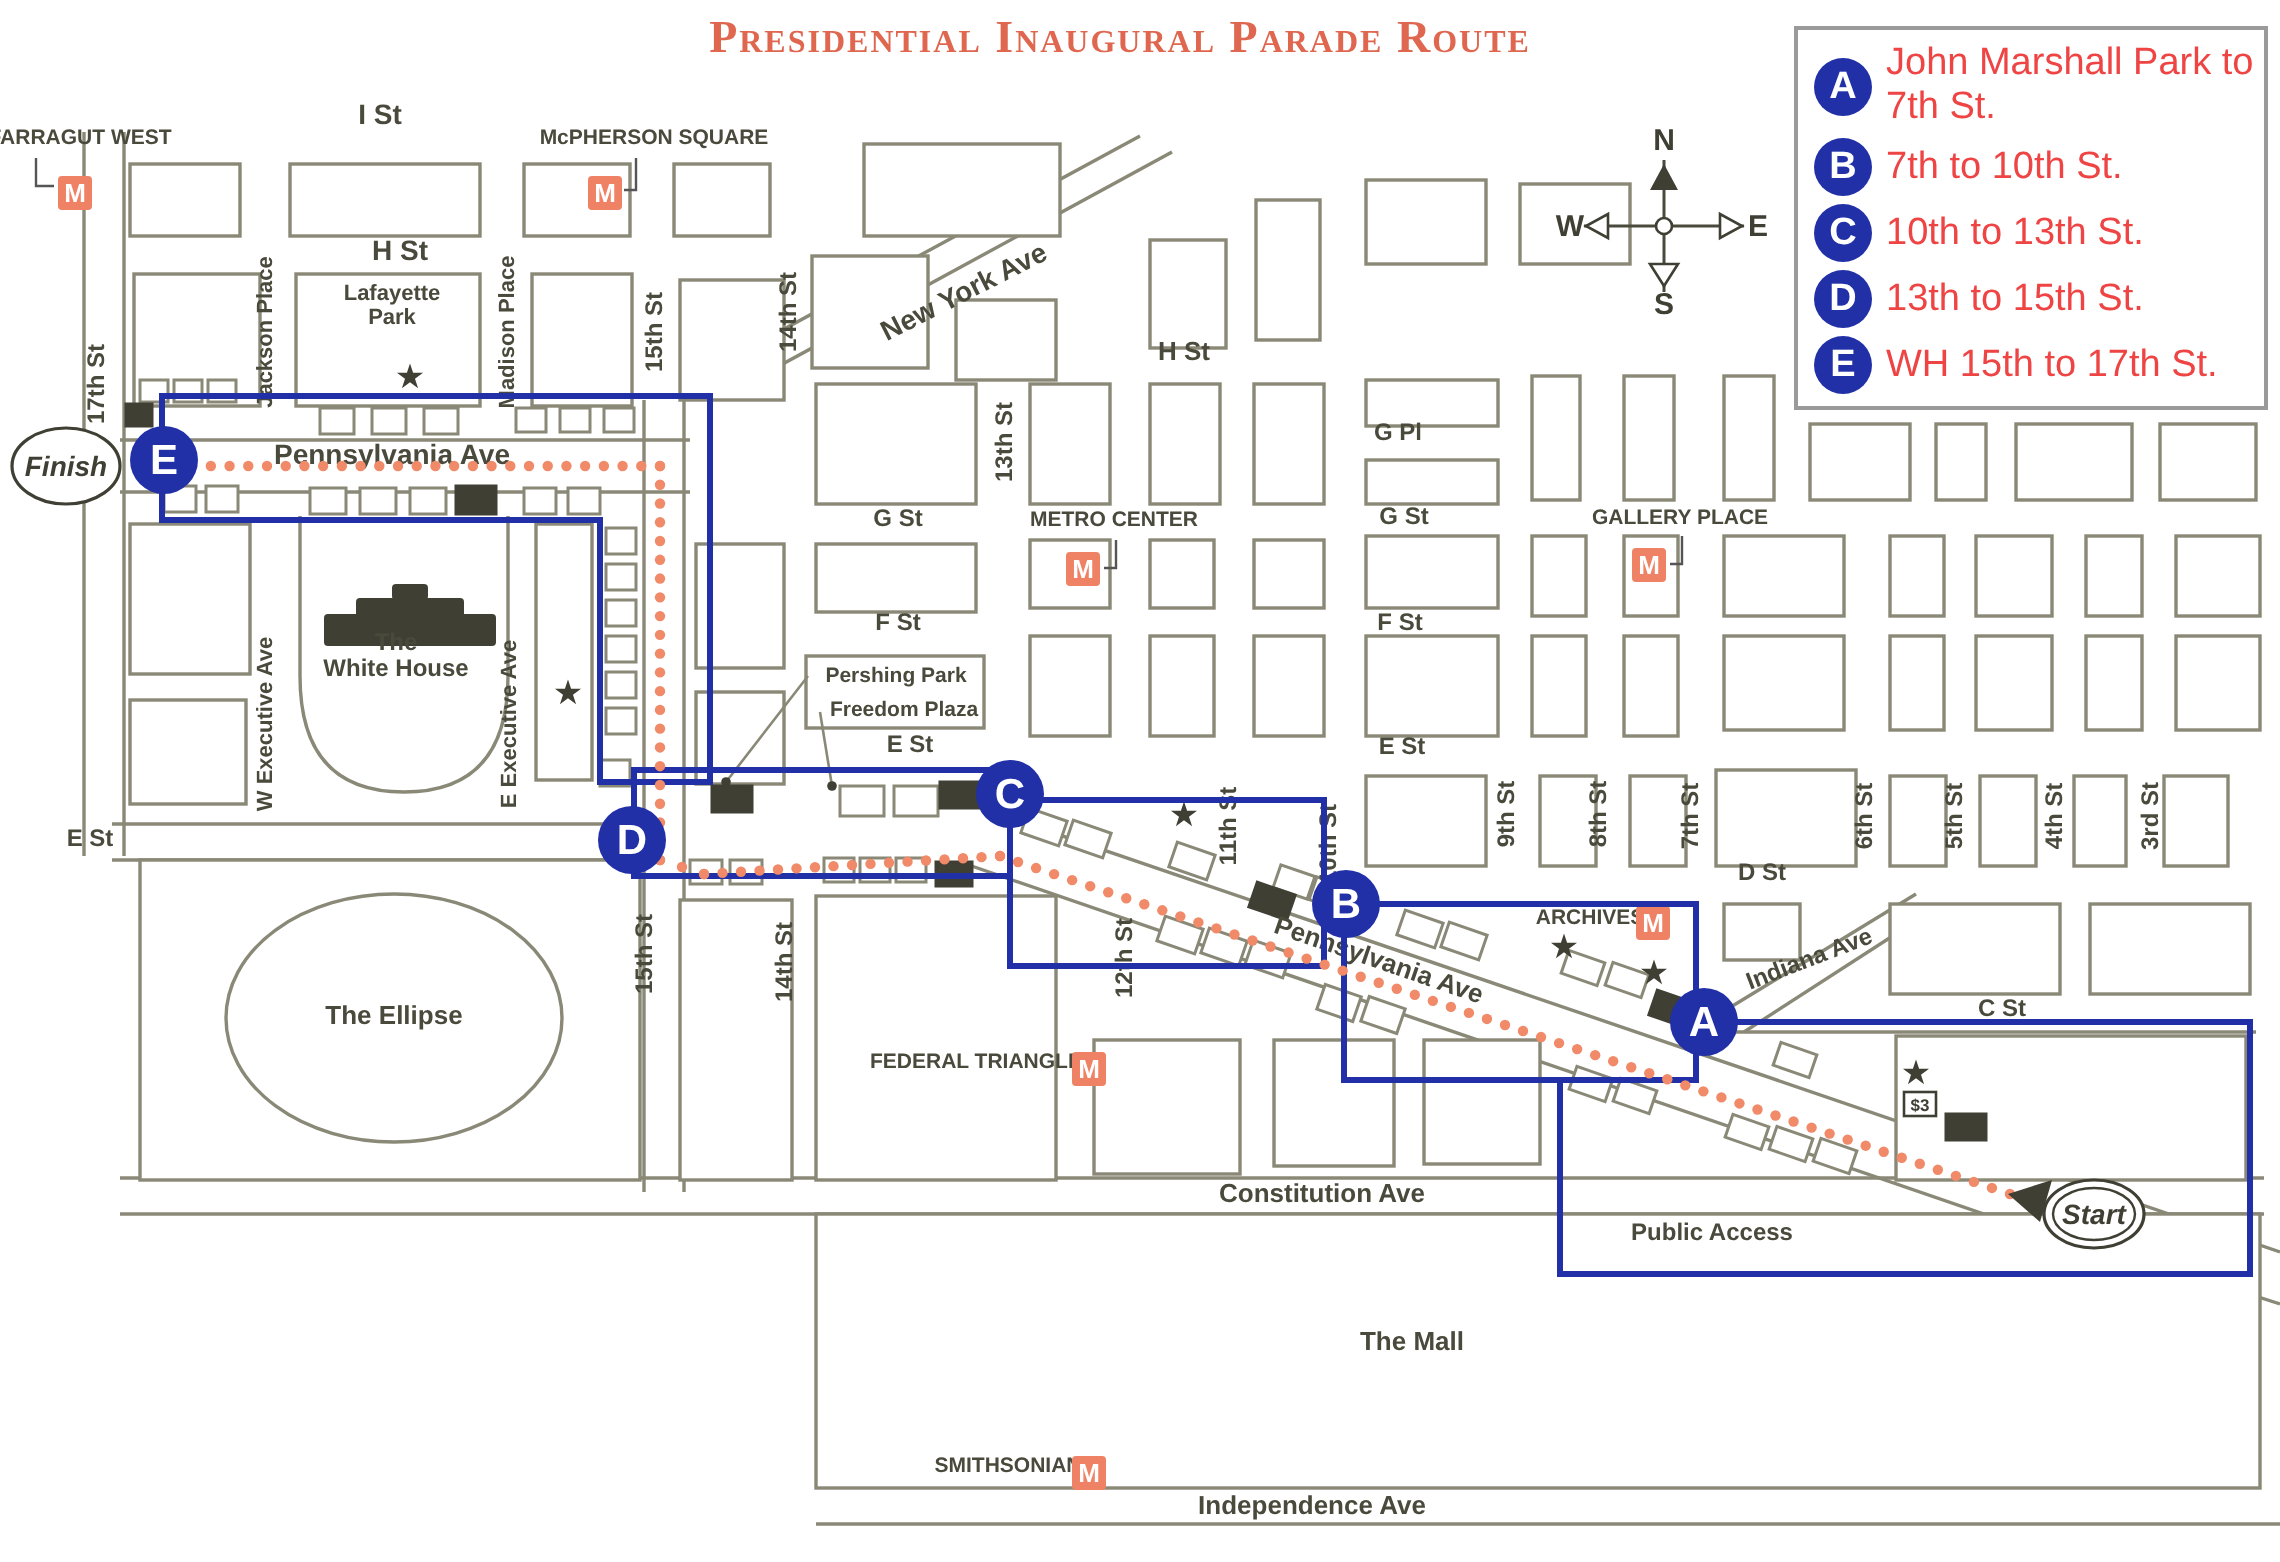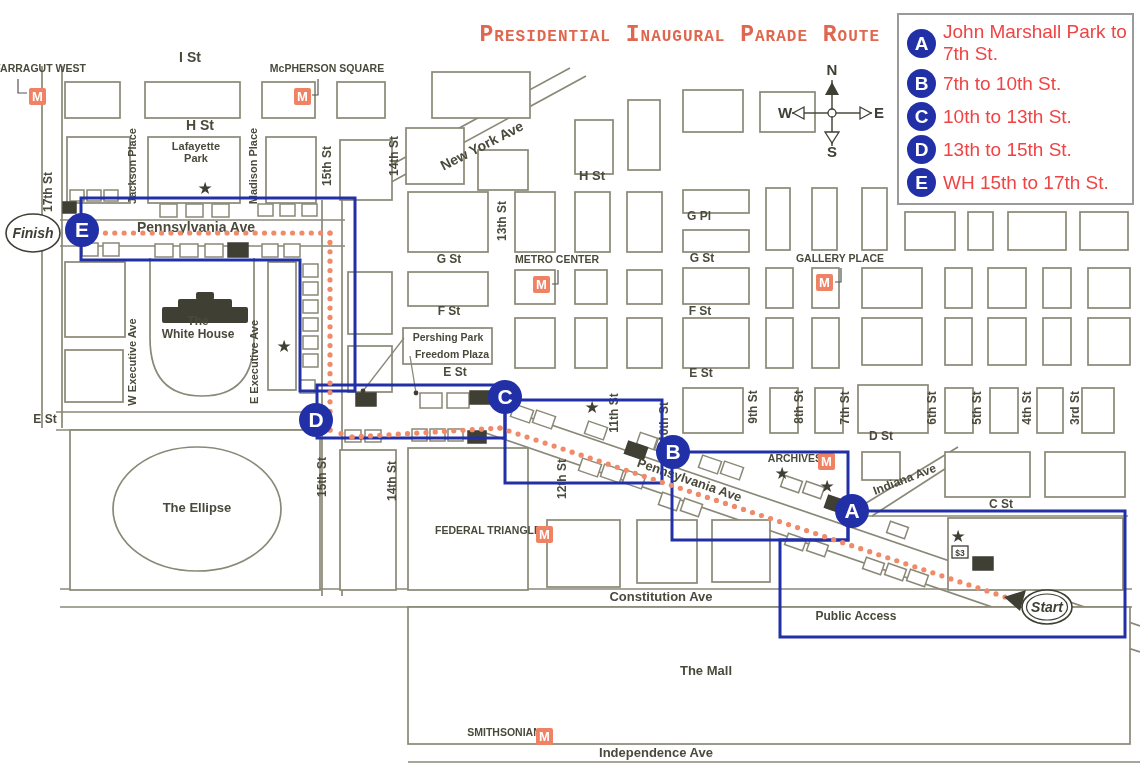--- a/index.html
+++ b/index.html
@@ -1,19 +1,19 @@
 <!DOCTYPE html>
 <html><head>
 <meta charset="utf-8">
 <style>
   html,body{margin:0;padding:0;background:#fff;}
   #stage{position:relative;width:1140px;height:781px;background:#fff;overflow:hidden;
          font-family:"Liberation Sans",sans-serif;}
-  #map-title{position:absolute;left:240px;top:22px;width:640px;text-align:right;
-    font-family:Liberation Mono, monospace;font-variant:small-caps;font-weight:bold;
+  #map-title{position:absolute;left:240px;top:6px;width:640px;text-align:center;
+    font-family:Liberation Serif, serif;font-variant:small-caps;font-weight:bold;
     font-size:23px;letter-spacing:1px;color:#e0674f;}
   #legend{position:absolute;left:897px;top:13px;width:237px;height:192px;
     border:2px solid #9a9a9a;background:#fff;box-sizing:border-box;
     display:flex;flex-direction:column;justify-content:space-around;padding:4px 2px 4px 8px;}
   .legend-row{display:flex;align-items:center;gap:7px;}
   .legend-circle{width:29px;height:29px;border-radius:50%;background:#2230a8;color:#fff;
     font-weight:bold;font-size:19px;line-height:29px;text-align:center;flex:0 0 29px;}
   .legend-label{font-size:19px;color:#ef4444;}
   svg text{font-family:"Liberation Sans",sans-serif;}
 </style>

